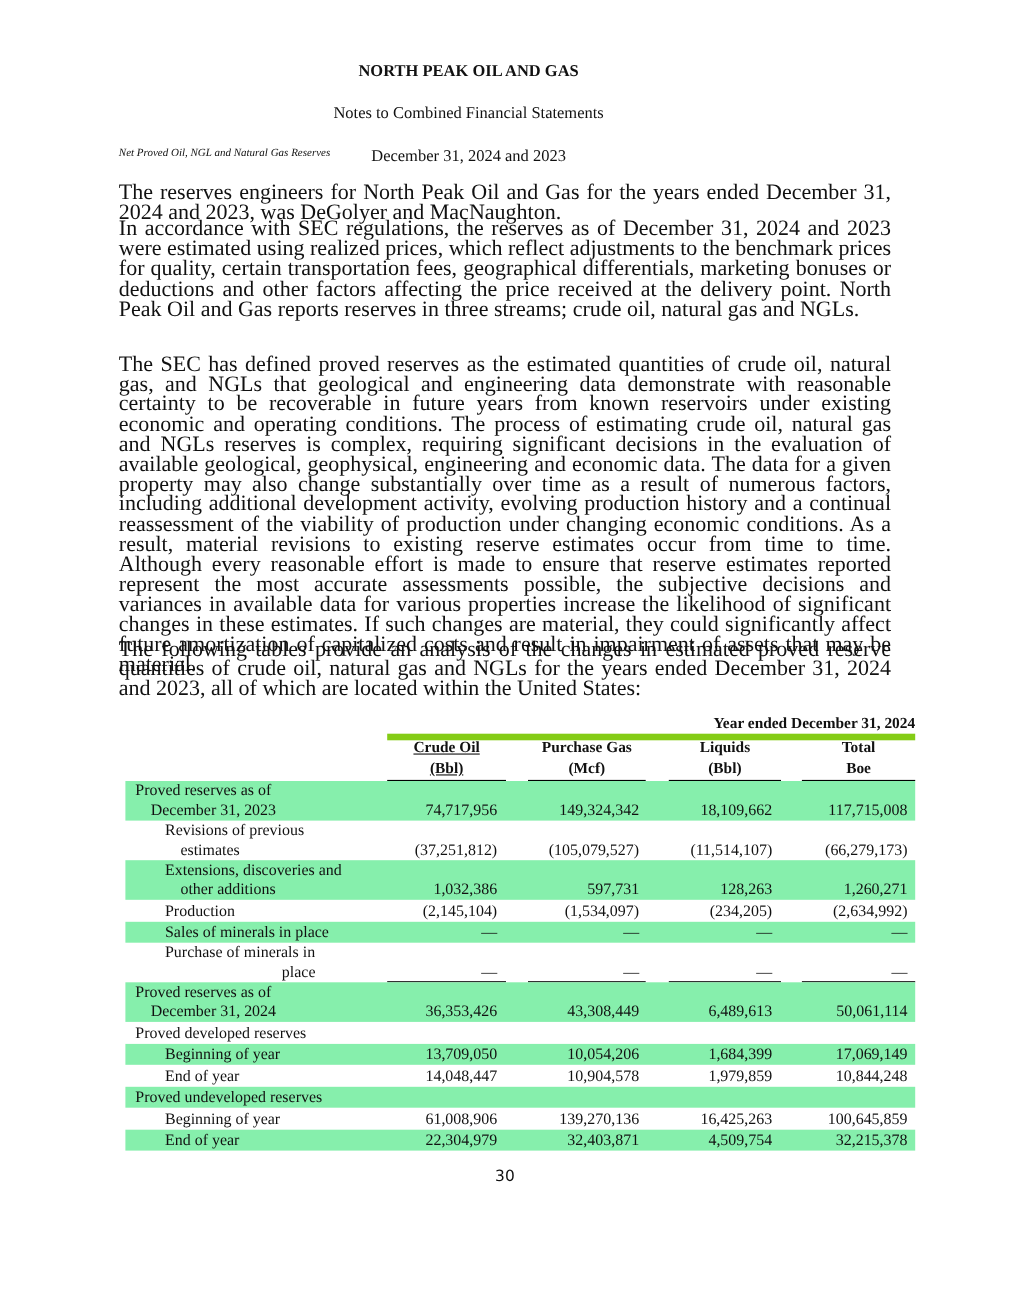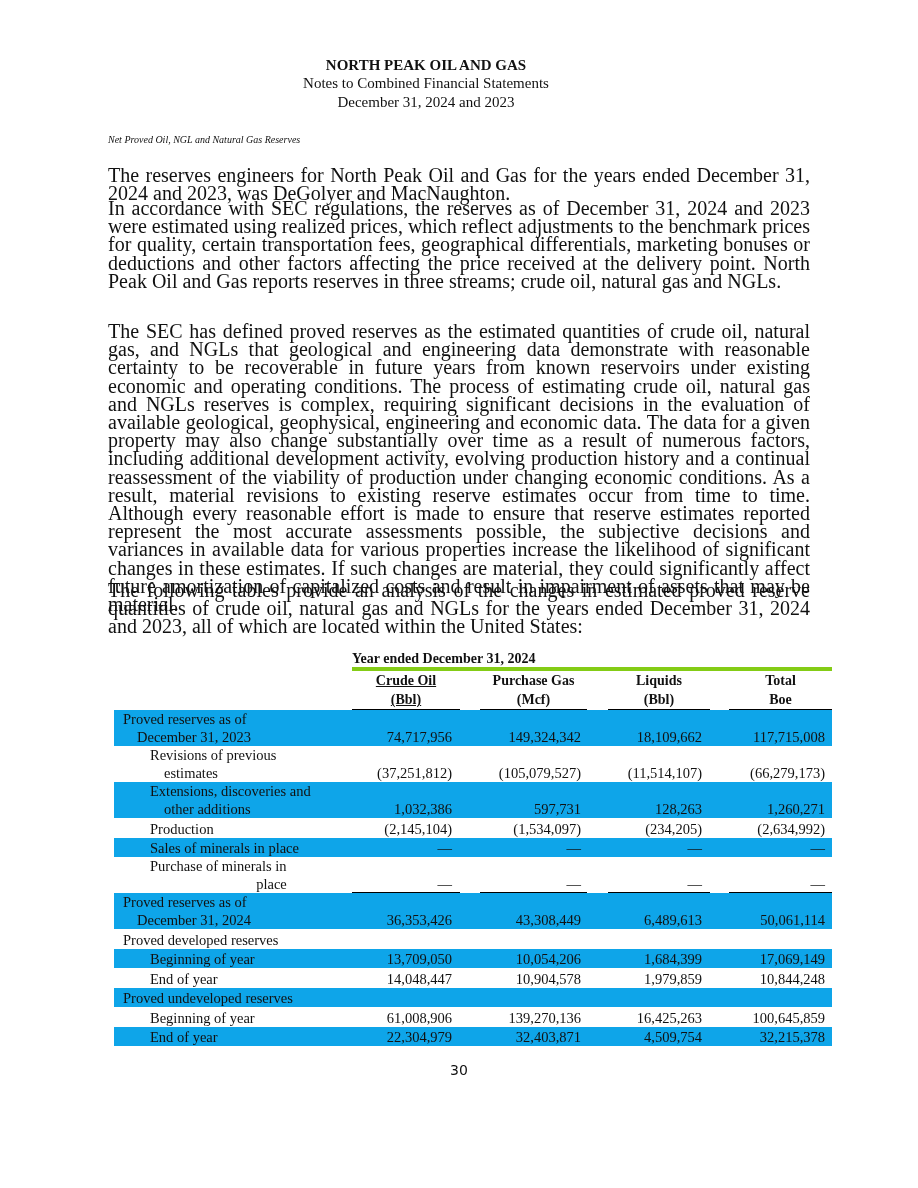--- a/index.html
+++ b/index.html
@@ -1,42 +1,42 @@
 <!DOCTYPE html>
 <html><head>
   <meta charset="utf-8">
   <style>
     html, body { margin: 0; padding: 0; background: #ffffff; }
     body { width: 918px; height: 1188px; position: relative; overflow: hidden;
            font-family: "Liberation Serif", "DejaVu Serif", serif; color: #111; }
     .header { position: absolute; top: 56px; left: 0; width: 852px; text-align: center; }
     .header .company { font-weight: bold; font-size: 15px; line-height: 18px; }
-    .header .sub { font-size: 15px; line-height: 19px; }
+    .header .sub { font-size: 15px; line-height: 19px; margin-top: 20px; }
     .section-title { position: absolute; top: 134px; left: 108px; font-size: 10px;
                      font-weight: normal; font-style: italic; }
     .para { position: absolute; left: 108px; width: 702px; font-size: 20px;
             line-height: 18.2px; text-align: justify; }
     #p1 { top: 166px; }
     #p2 { top: 199px; }
     #p3 { top: 322px; }
     #p4 { top: 581px; }
 
     .tbl { position: absolute; top: 650px; left: 114px; width: 718px; font-size: 14.5px; }
-    .grp { position: absolute; left: 238px; width: 480px; top: 0; text-align: left;
+    .grp { position: absolute; left: 238px; width: 480px; top: 0; text-align: right;
            font-weight: bold; font-size: 14px; line-height: 17px; height: 17px;
-           border-bottom: 4px solid #84cc16; }
+           border-bottom: 6px solid #84cc16; }
     .colhdr { position: absolute; top: 21px; text-align: center; font-weight: bold;
               font-size: 14px; line-height: 19px; border-bottom: 1.5px solid #000; }
     .c1 { left: 238px; width: 108px; text-decoration: underline; }
     .c2 { left: 366px; width: 107px; }
     .c3 { left: 494px; width: 102px; }
     .c4 { left: 615px; width: 103px; }
     .rows { position: absolute; top: 60px; left: 0; width: 718px; }
     .row { position: relative; width: 718px; }
-    .row.shade { background: #0ea5e9; }
+    .row.shade { background: #86efac; }
     .row .label { position: absolute; left: 0; bottom: 0; width: 230px; line-height: 18px; }
     .row .label .l1, .row .label .l2 { display: block; white-space: nowrap; }
     .row .val { position: absolute; bottom: 0; text-align: right; line-height: 18px; }
     .ind0 { padding-left: 9px; }
     .ind0 .l2 { padding-left: 14px; }
     .ind1 { padding-left: 36px; }
     .ind1 .l2 { padding-left: 14px; }
     .ind1b { padding-left: 36px; }
     .ind1b .l2 { padding-left: 13px; text-align: center; }
     .v1 { left: 238px; width: 100px; }

